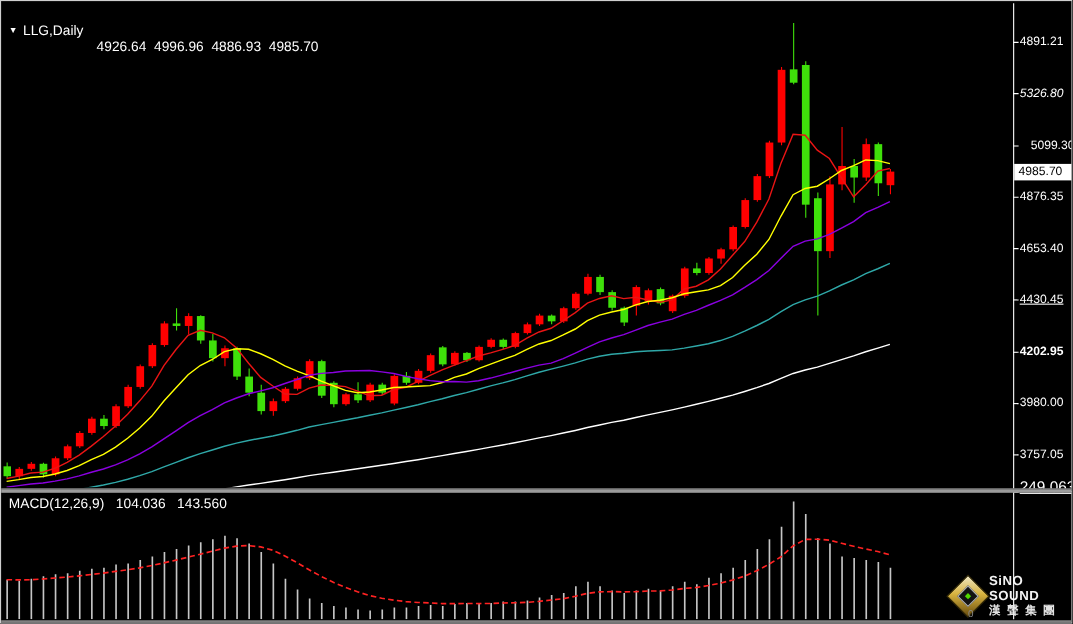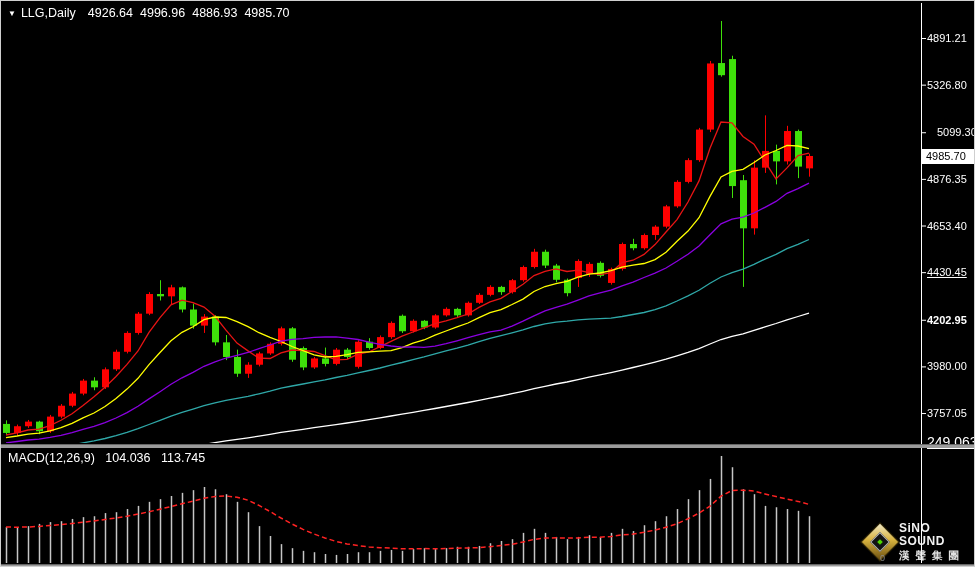--- a/index.html
+++ b/index.html
@@ -6,21 +6,21 @@
   #app{
     position:relative;width:975px;height:567px;background:#000;
     font-family:"Liberation Sans",sans-serif;overflow:hidden;
     border:1px solid #cfcfcf;box-sizing:border-box;
   }
   #chart-svg{position:absolute;left:0;top:0;}
   .overlay{position:absolute;color:#fff;white-space:nowrap;}
   #chart-title{left:7px;top:5px;font-size:12.5px;display:flex;align-items:center;}
   #chart-title .arrow{font-size:8px;margin-right:5px;color:#fff;}
   #chart-title .sym{margin-right:12px;}
-  #chart-title .num{margin-right:7px;}
+  #chart-title .num{margin-right:7px;margin-top:29px;}
   #macd-title{left:7px;top:450px;font-size:12.5px;}
   #macd-title span{margin-right:7px;}
   .axlab{position:absolute;left:926px;font-size:11px;color:#fff;line-height:14px;}
   #price-tag{
     position:absolute;left:921px;width:53px;height:15px;line-height:15px;
     background:#fff;color:#000;font-size:11px;padding-left:4px;
   }
   #macd-max{position:absolute;left:926px;top:434px;font-size:14px;color:#fff;line-height:14px;text-decoration:underline;}
   .sep{position:absolute;left:0;width:975px;background:#9b9b9b;}
   #sep-main{top:443px;height:3px;border-top:1px solid #666;}
@@ -303,26 +303,26 @@
     <span class="sym">LLG,Daily</span>
     <span class="num">4926.64</span>
     <span class="num">4996.96</span>
     <span class="num">4886.93</span>
     <span class="num">4985.70</span>
   </div>
 
   <div id="macd-title" class="overlay">
     <span>MACD(12,26,9)</span>
     <span>104.036</span>
-    <span>113.745</span>
+    <span>143.560</span>
   </div>
 
   <div id="axis-labels">
       <div class="axlab" style="top: 30px;">4891.21</div>
-      <div class="axlab" style="top: 76.6423px;">5326.80</div>
+      <div class="axlab" style="top: 76.6423px; font-style: italic;">5326.80</div>
       <div class="axlab" style="top: 124.236px; padding-left: 10px;">5099.30</div>
       <div class="axlab" style="top: 170.879px;">4876.35</div>
       <div class="axlab" style="top: 217.521px;">4653.40</div>
       <div class="axlab" style="top: 264.163px; text-decoration: underline;">4430.45</div>
       <div class="axlab" style="top: 311.757px; font-weight: bold;">4202.95</div>
       <div class="axlab" style="top: 358.4px;">3980.00</div>
       <div class="axlab" style="top: 405.042px;">3757.05</div>
     </div>
 
   <div id="price-tag" style="top: 147.502px;">4985.70</div>

